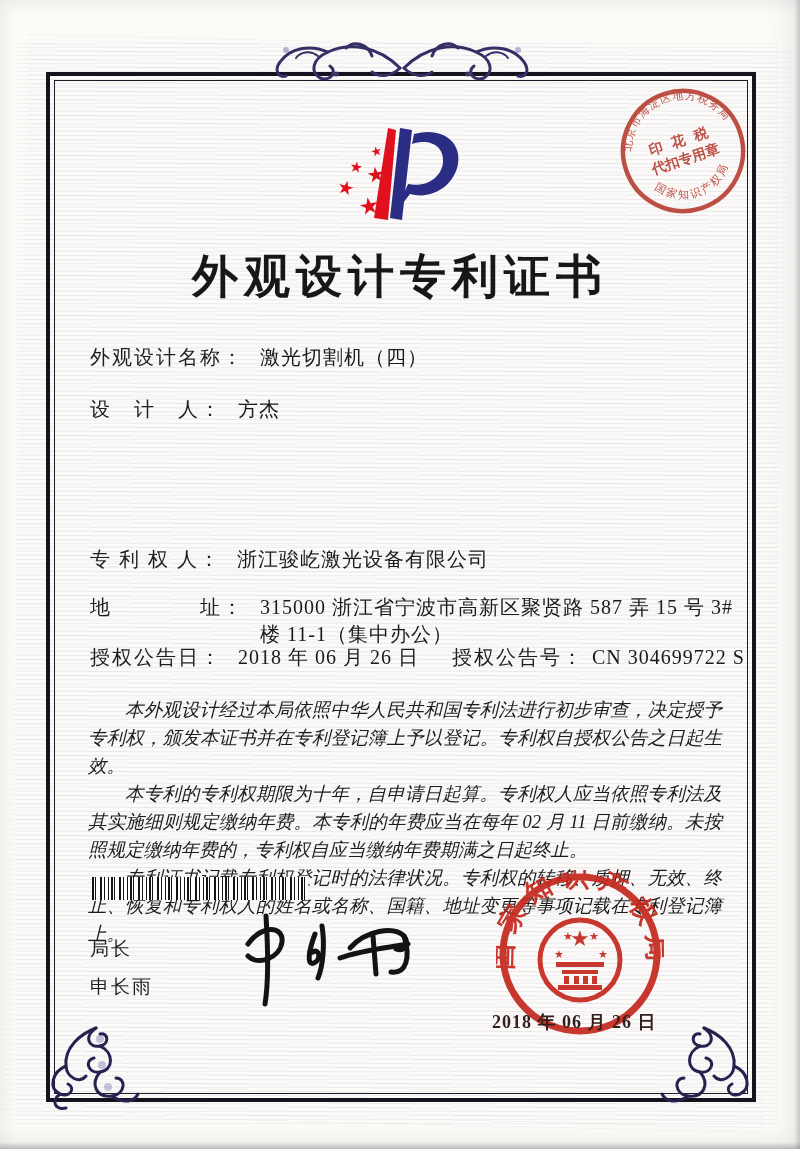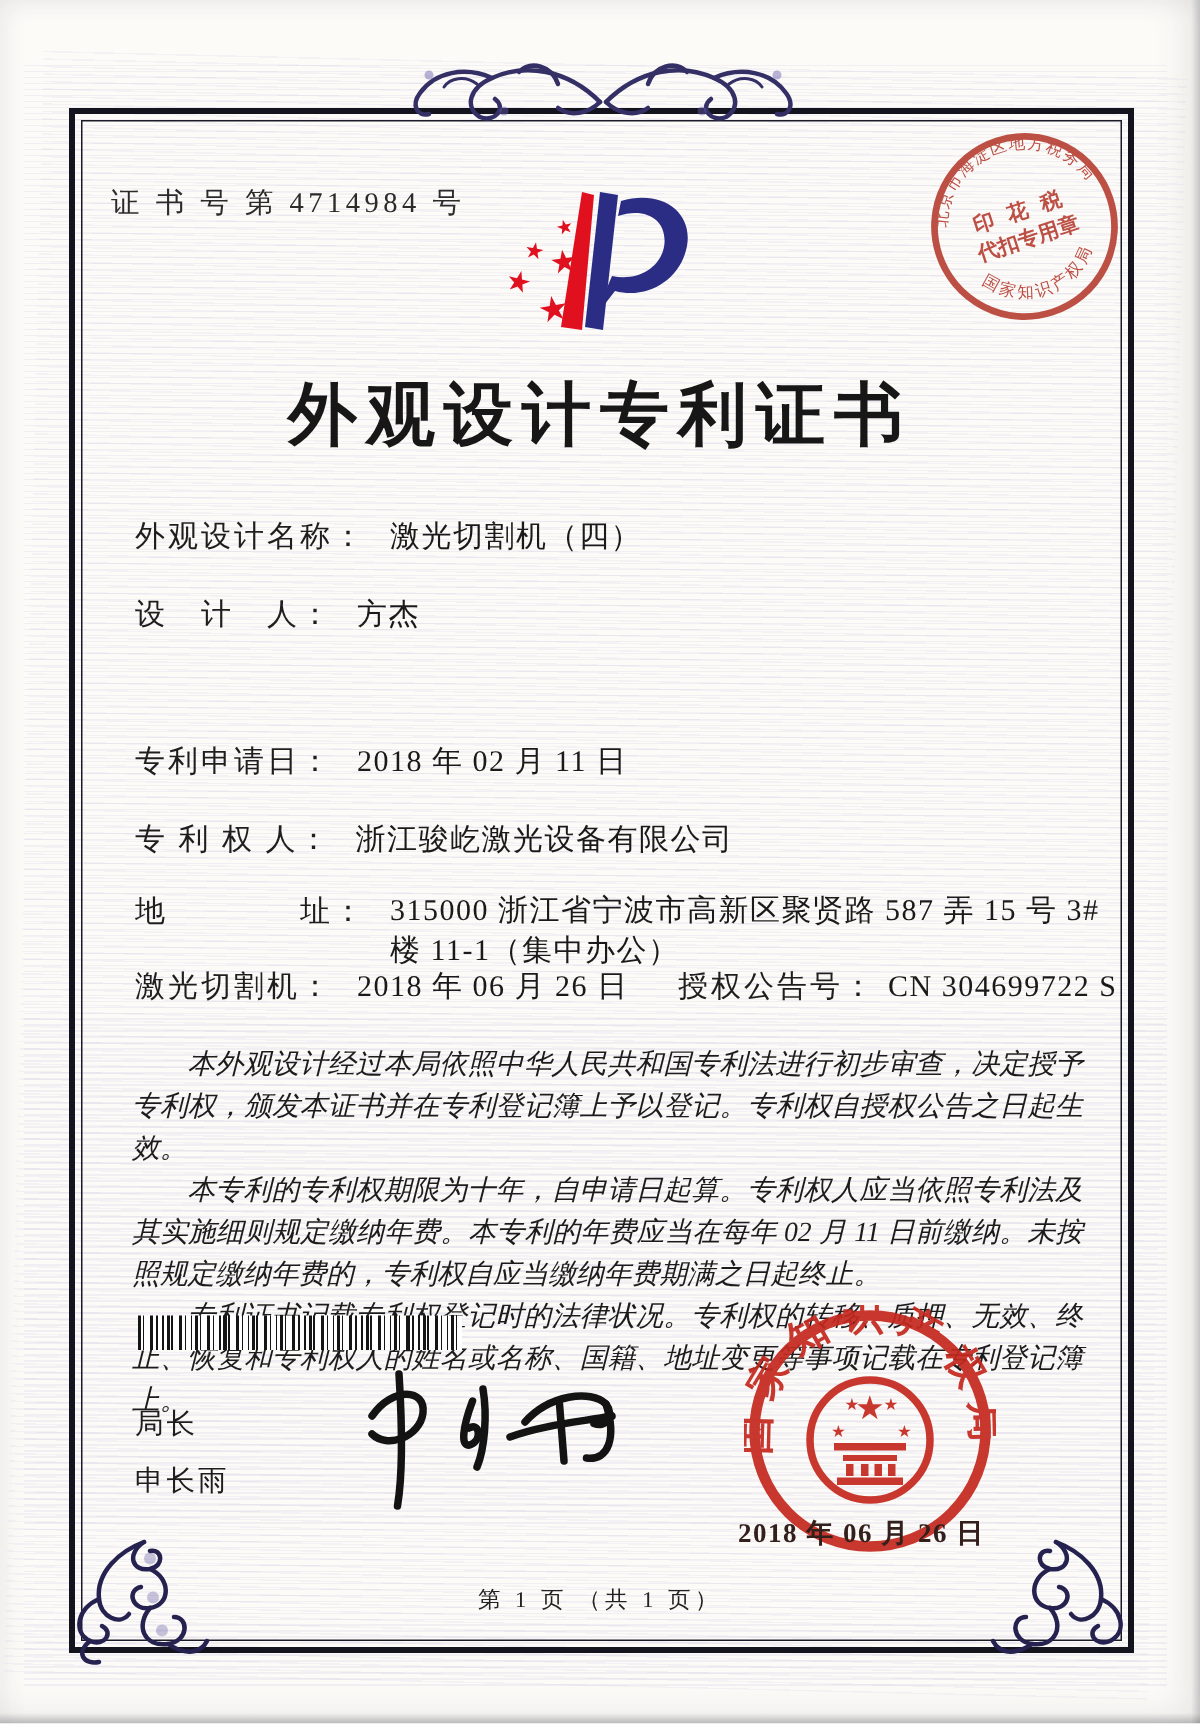--- a/index.html
+++ b/index.html
@@ -86,21 +86,20 @@
     <g stroke="#262250" stroke-width="3" fill="none" stroke-linecap="round">
       <path d="M66 2 C 54 10, 58 22, 70 20 C 80 18, 78 6, 70 8"></path>
       <path d="M70 20 C 84 26, 84 44, 70 46 C 58 48, 54 34, 64 32"></path>
       <path d="M70 46 C 60 58, 66 72, 82 70 C 96 68, 96 52, 86 52"></path>
       <path d="M82 70 C 94 78, 104 76, 108 68"></path>
       <path d="M66 2 C 50 8, 34 22, 36 40 C 37 52, 50 58, 56 50"></path>
       <path d="M36 40 C 22 46, 18 62, 30 68 C 40 72, 46 62, 38 58"></path>
     </g>
   </svg>
 
-  <div class="abs certno">证 书 号 第 4714984 号</div>
 
   <svg class="abs" style="left:330px;top:122px;" width="135" height="106" viewBox="0 0 135 106">
 
     <g fill="#e0101f">
       <text x="40" y="34" font-size="13" transform="rotate(-14 45 27)">★</text>
       <text x="20" y="50" font-size="15" transform="rotate(10 25 43)">★</text>
       <text x="36" y="60" font-size="21" transform="rotate(-8 43 50)">★</text>
       <text x="8" y="72" font-size="19" transform="rotate(14 15 63)">★</text>
       <text x="28" y="92" font-size="23" transform="rotate(-10 38 80)">★</text>
     </g>
@@ -131,31 +130,28 @@
   </svg>
 
   <div class="abs title">外观设计专利证书</div>
 
   <div class="abs row" style="top:344px">
     <span class="lbl">外观设计名称：</span><span class="val">激光切割机（四）</span>
   </div>
   <div class="abs row" style="top:396px">
     <span class="lbl">设　计　人：</span><span class="val">方杰</span>
   </div>
-  <div class="abs row" style="top:494px">
-    <span class="lbl">专利申请日：</span><span class="val">2018 年 02 月 11 日</span>
-  </div>
   <div class="abs row" style="top:546px">
     <span class="lbl">专 利 权 人：</span><span class="val">浙江骏屹激光设备有限公司</span>
   </div>
   <div class="abs row" style="top:594px">
     <span class="lbl" style="vertical-align:top">地　　　　址：</span><span class="val val-wrap">315000 浙江省宁波市高新区聚贤路 587 弄 15 号 3#楼 11-1（集中办公）</span>
   </div>
   <div class="abs row" style="top:644px">
-    <span class="lbl">激光切割机：</span><span class="val">2018 年 06 月 26 日</span>
+    <span class="lbl">授权公告日：</span><span class="val">2018 年 06 月 26 日</span>
   </div>
   <div class="abs row" style="left:452px;top:644px">
     <span class="lbl" style="margin-right:8px">授权公告号：</span><span class="val">CN 304699722 S</span>
   </div>
 
   <div class="abs body-text">
     <p>本外观设计经过本局依照中华人民共和国专利法进行初步审查，决定授予专利权，颁发本证书并在专利登记簿上予以登记。专利权自授权公告之日起生效。</p>
     <p>本专利的专利权期限为十年，自申请日起算。专利权人应当依照专利法及其实施细则规定缴纳年费。本专利的年费应当在每年 02 月 11 日前缴纳。未按照规定缴纳年费的，专利权自应当缴纳年费期满之日起终止。</p>
     <p>专利证书记载专利权登记时的法律状况。专利权的转移、质押、无效、终止、恢复和专利权人的姓名或名称、国籍、地址变更等事项记载在专利登记簿上。</p>
   </div>
@@ -200,17 +196,16 @@
         <rect x="-16" y="22" width="5" height="8"></rect>
           <rect x="-6" y="22" width="5" height="8"></rect>
         <rect x="3" y="22" width="5" height="8"></rect>
           <rect x="12" y="22" width="5" height="8"></rect>
         <rect x="-22" y="31" width="44" height="5"></rect>
       </g>
     </g>
   </svg>
   <div class="abs" style="left:492px;top:1010px;font-size:18px;letter-spacing:1px;color:#33201c;font-weight:bold;">2018 年 06 月 26 日</div>
 
-  <div class="abs footer">第 1 页 （共 1 页）</div>
 
   <div class="edge-b"></div>
   <div class="edge-r"></div>
 </div>
 
 </body></html>

